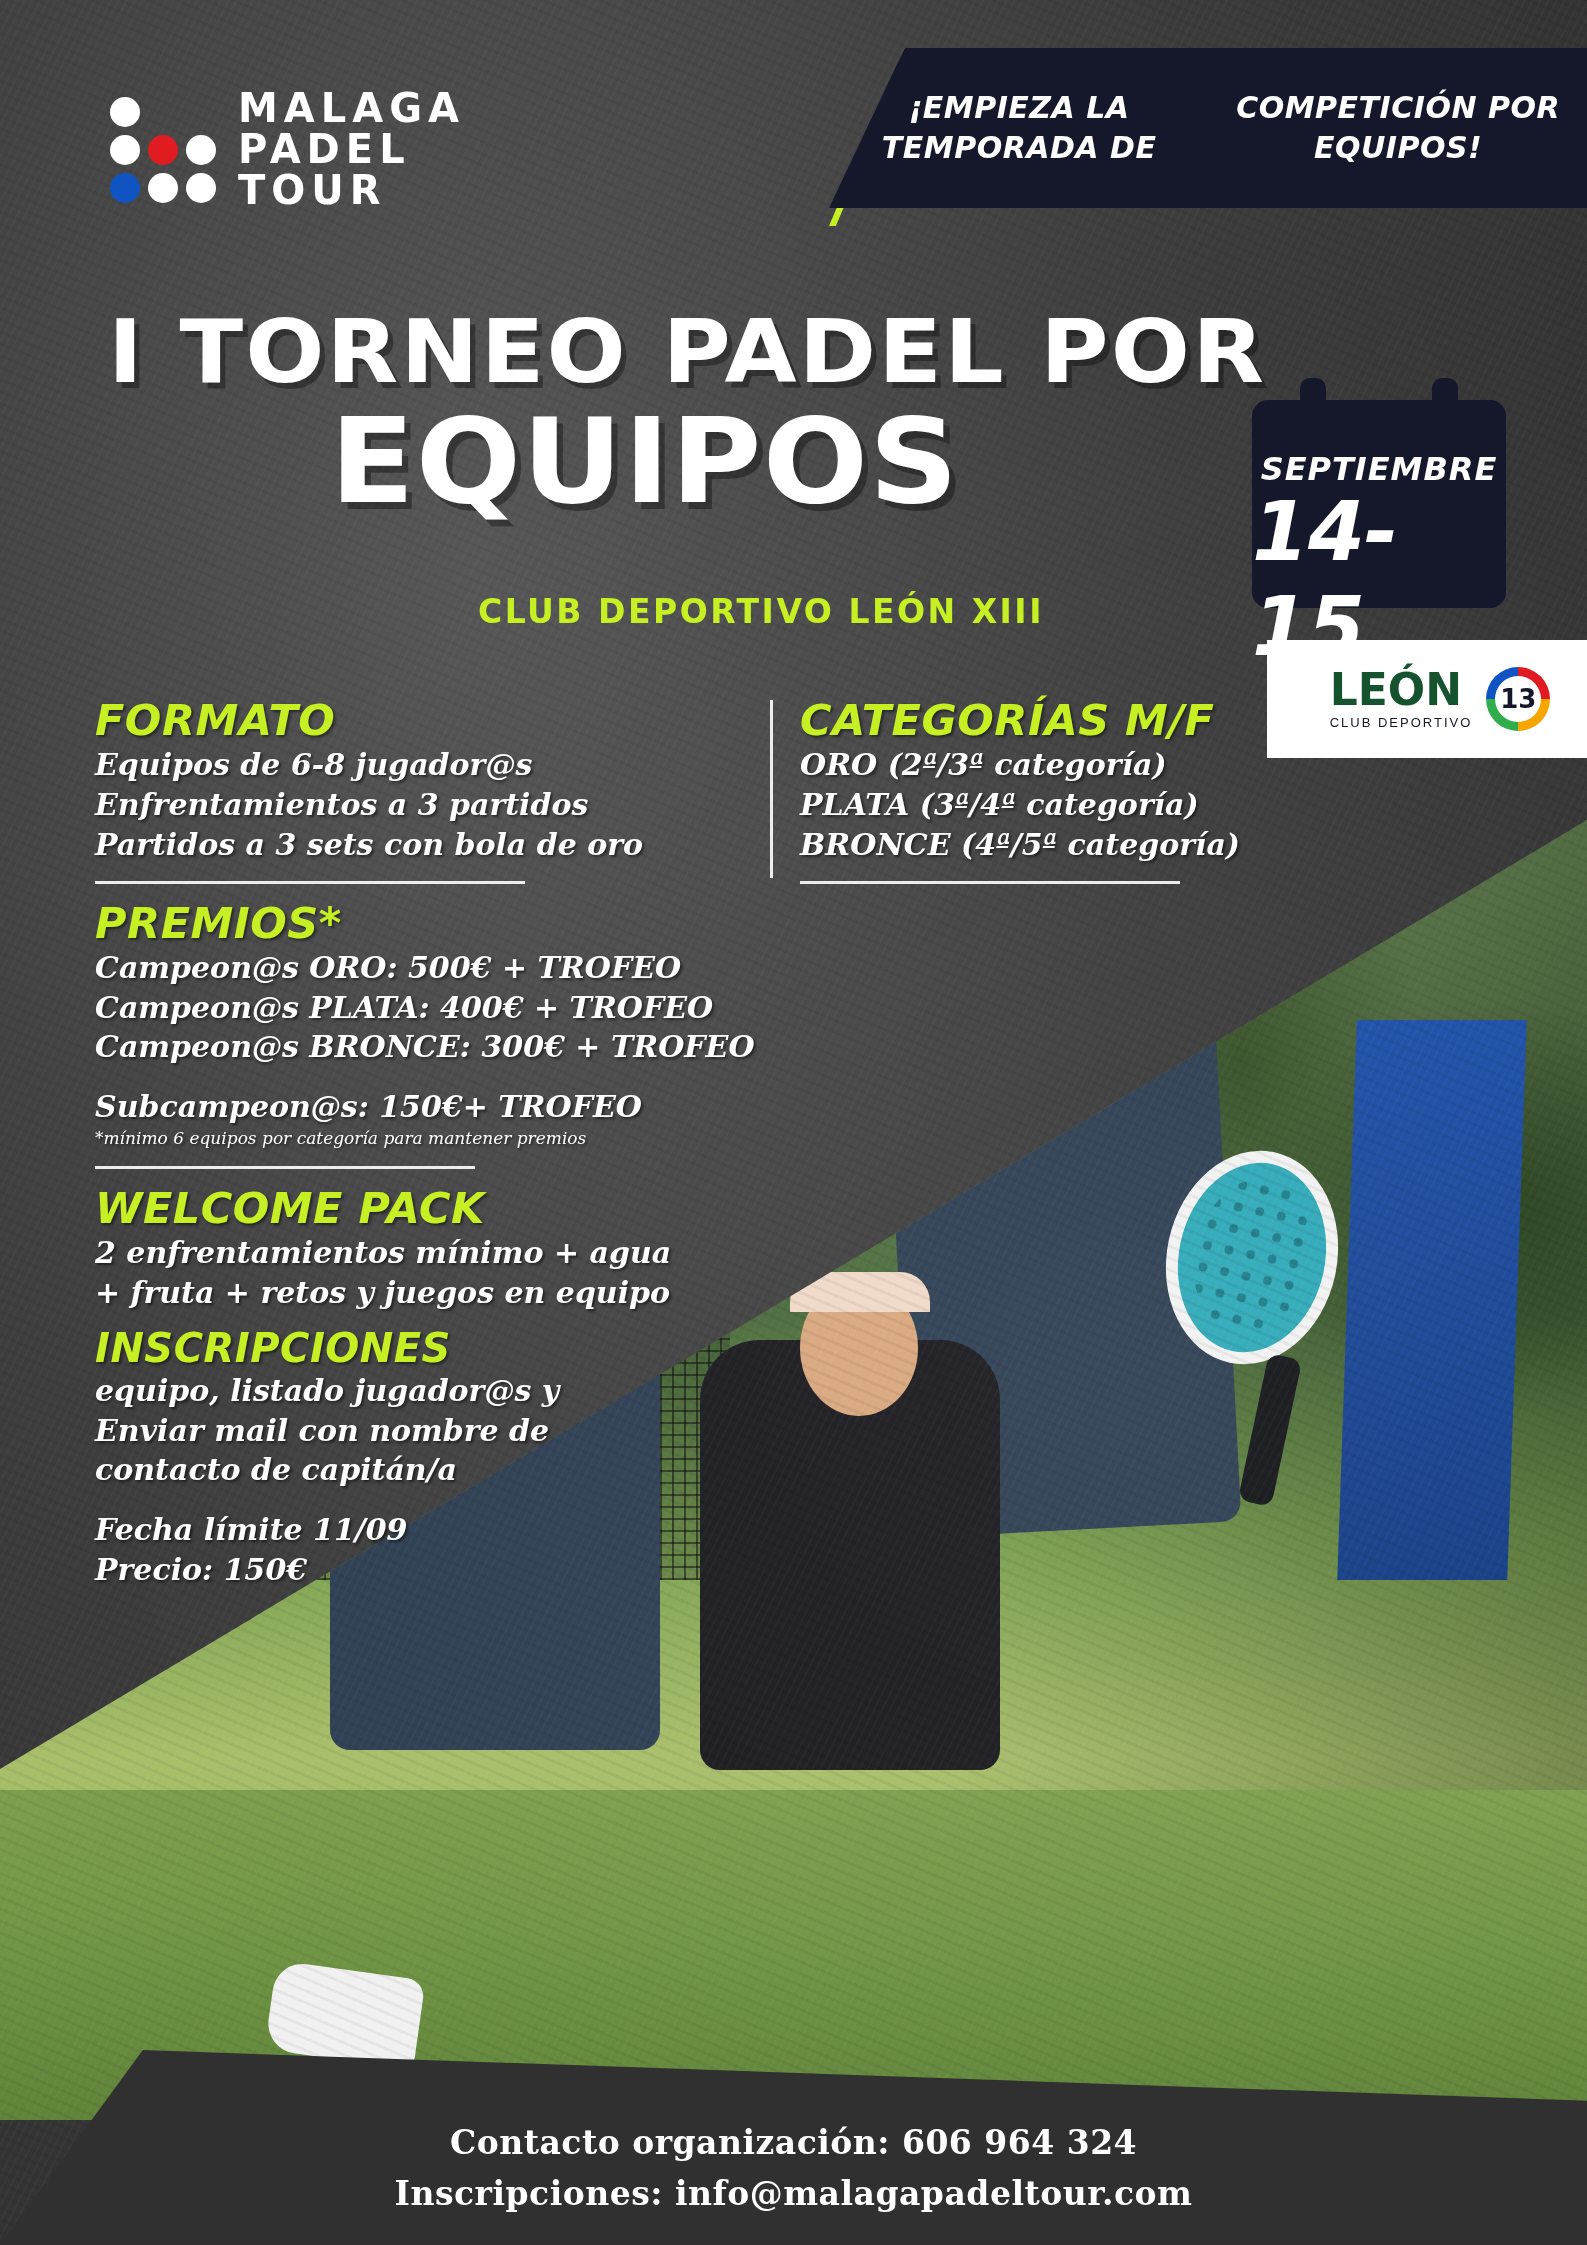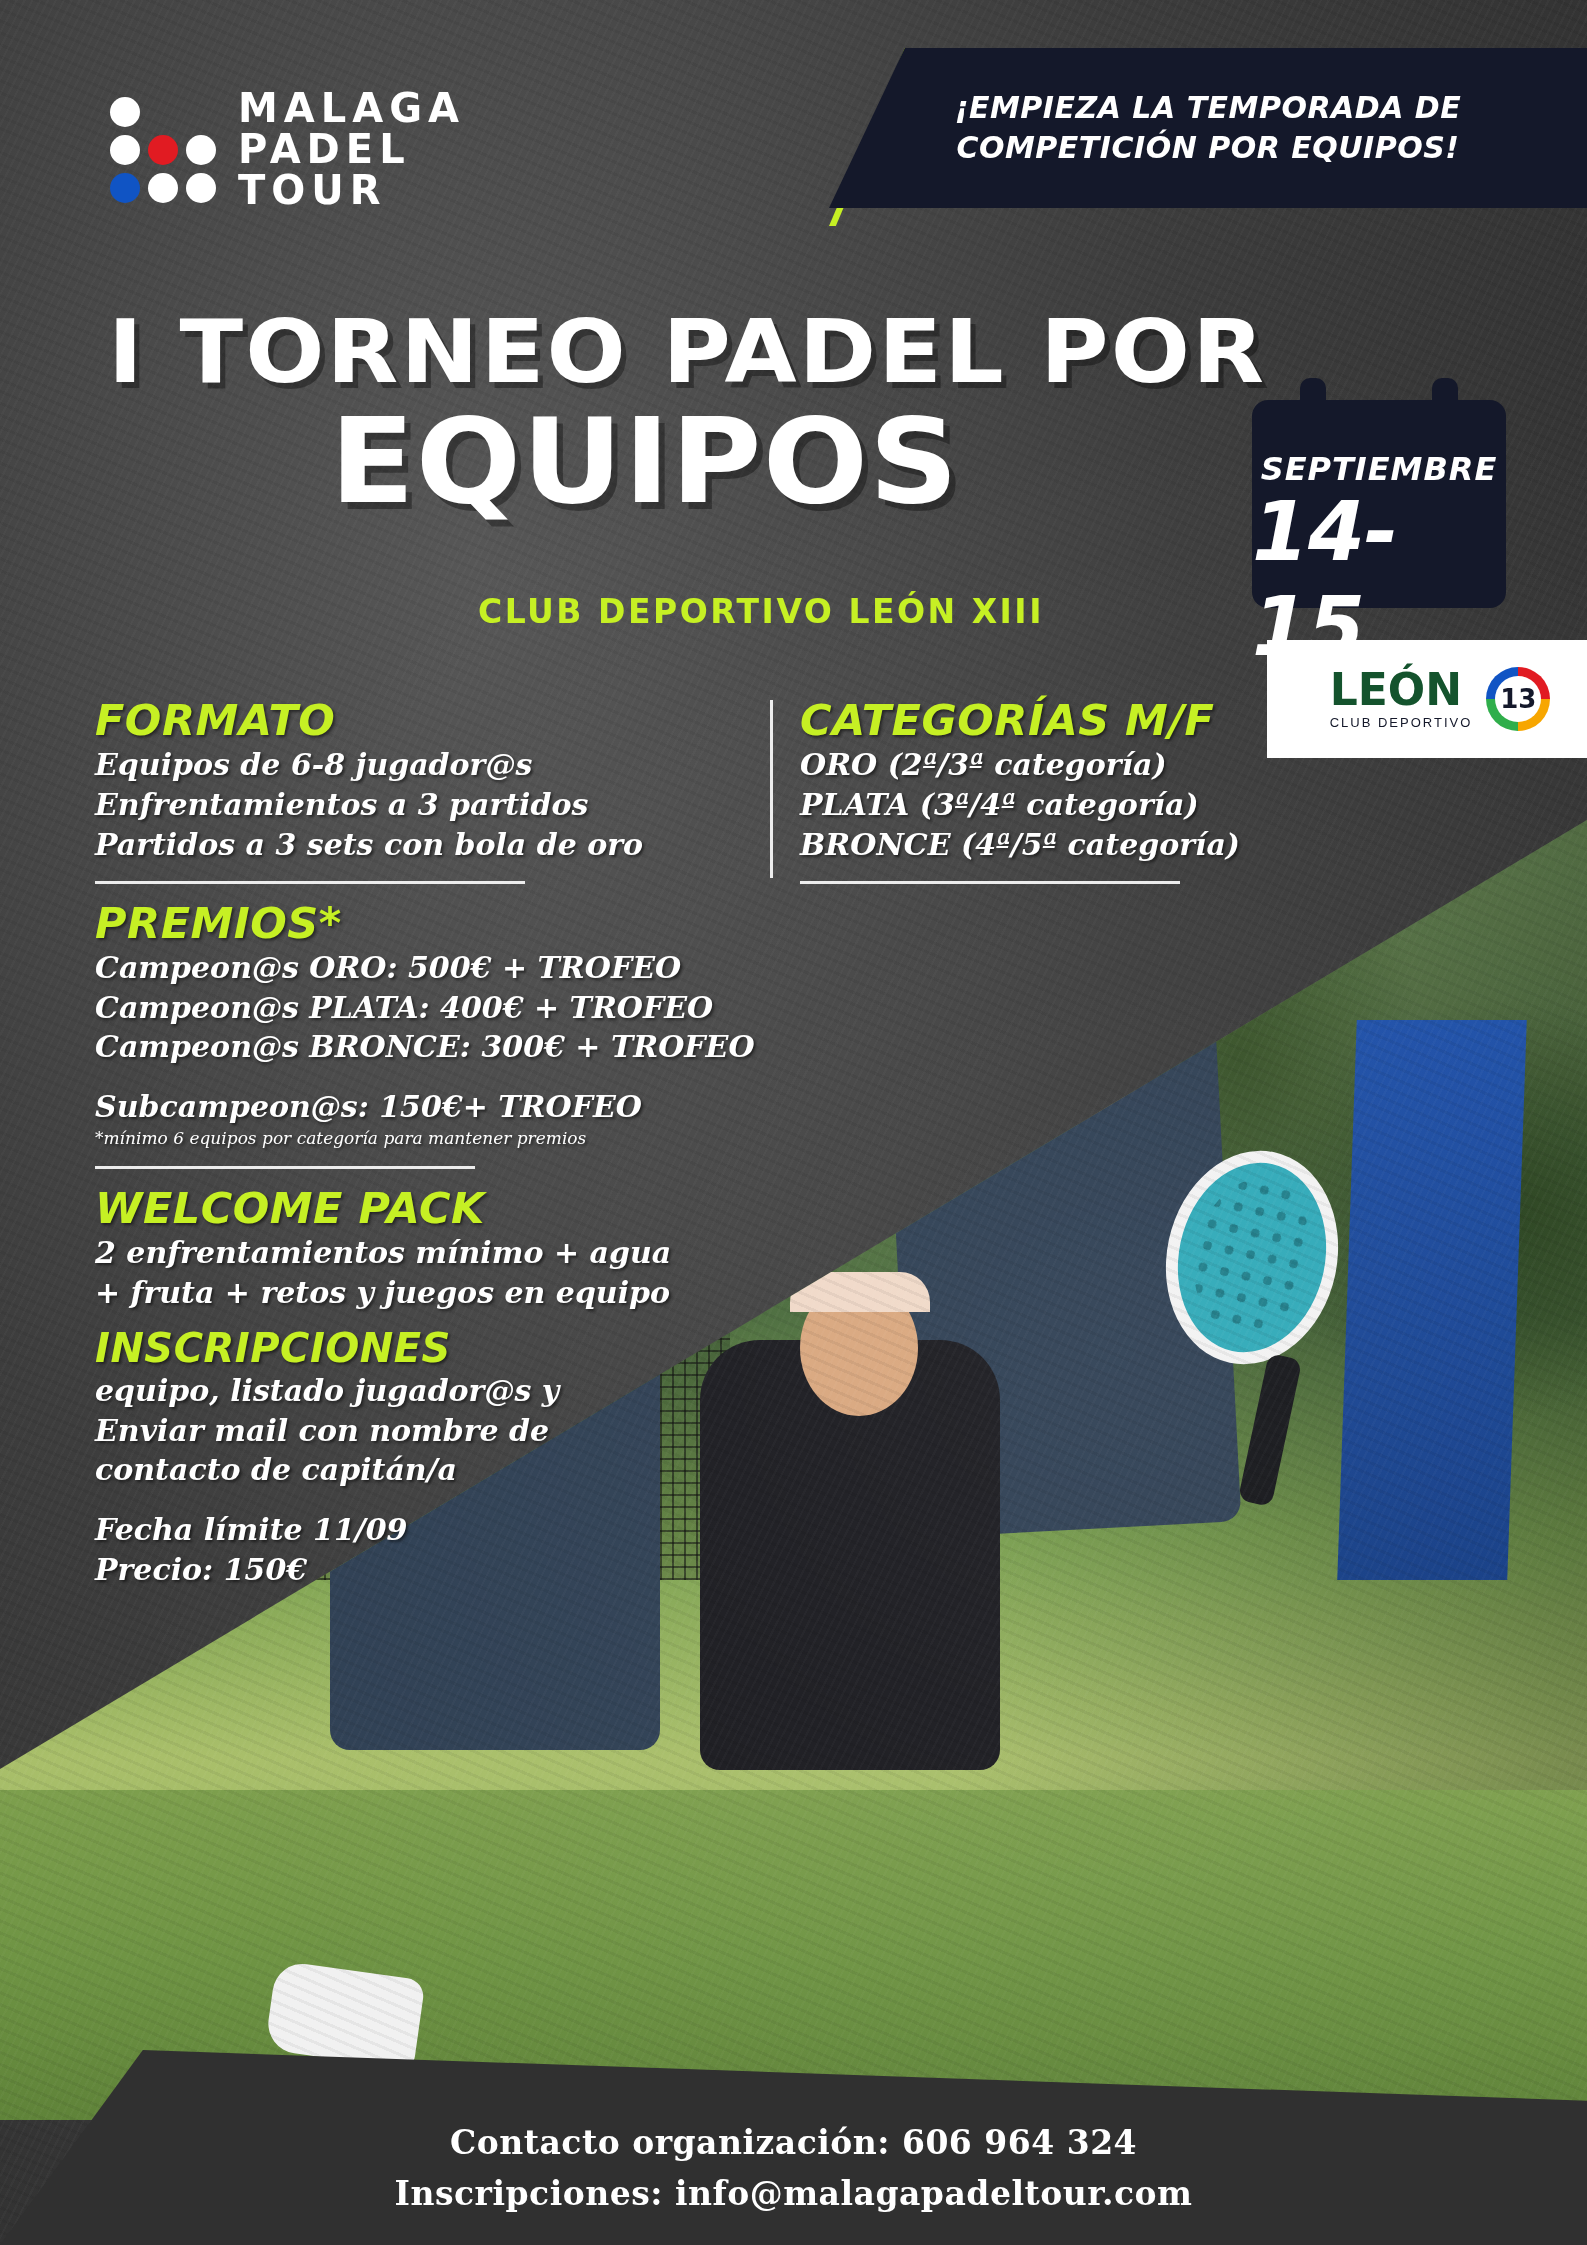--- a/index.html
+++ b/index.html
@@ -53,21 +53,21 @@
     font-family: "DejaVu Sans", sans-serif;
   }
 
   
   .banner {
     position: absolute;
     right: 0; top: 48px;
     width: 758px; height: 160px;
     background: #14182a;
     clip-path: polygon(10% 0, 100% 0, 100% 100%, 0% 100%);
-    display: flex; flex-direction: column; align-items: center; justify-content: center;
+    display: flex; flex-direction: row; align-items: center; justify-content: center;
   }
   .banner-accent {
     position: absolute;
     right: 0; top: 48px;
     width: 758px; height: 178px;
     background: #c6f024;
     clip-path: polygon(10% 0, 10.9% 0, 0.9% 100%, 0% 100%);
   }
   .banner-line {
     color: #fff;

